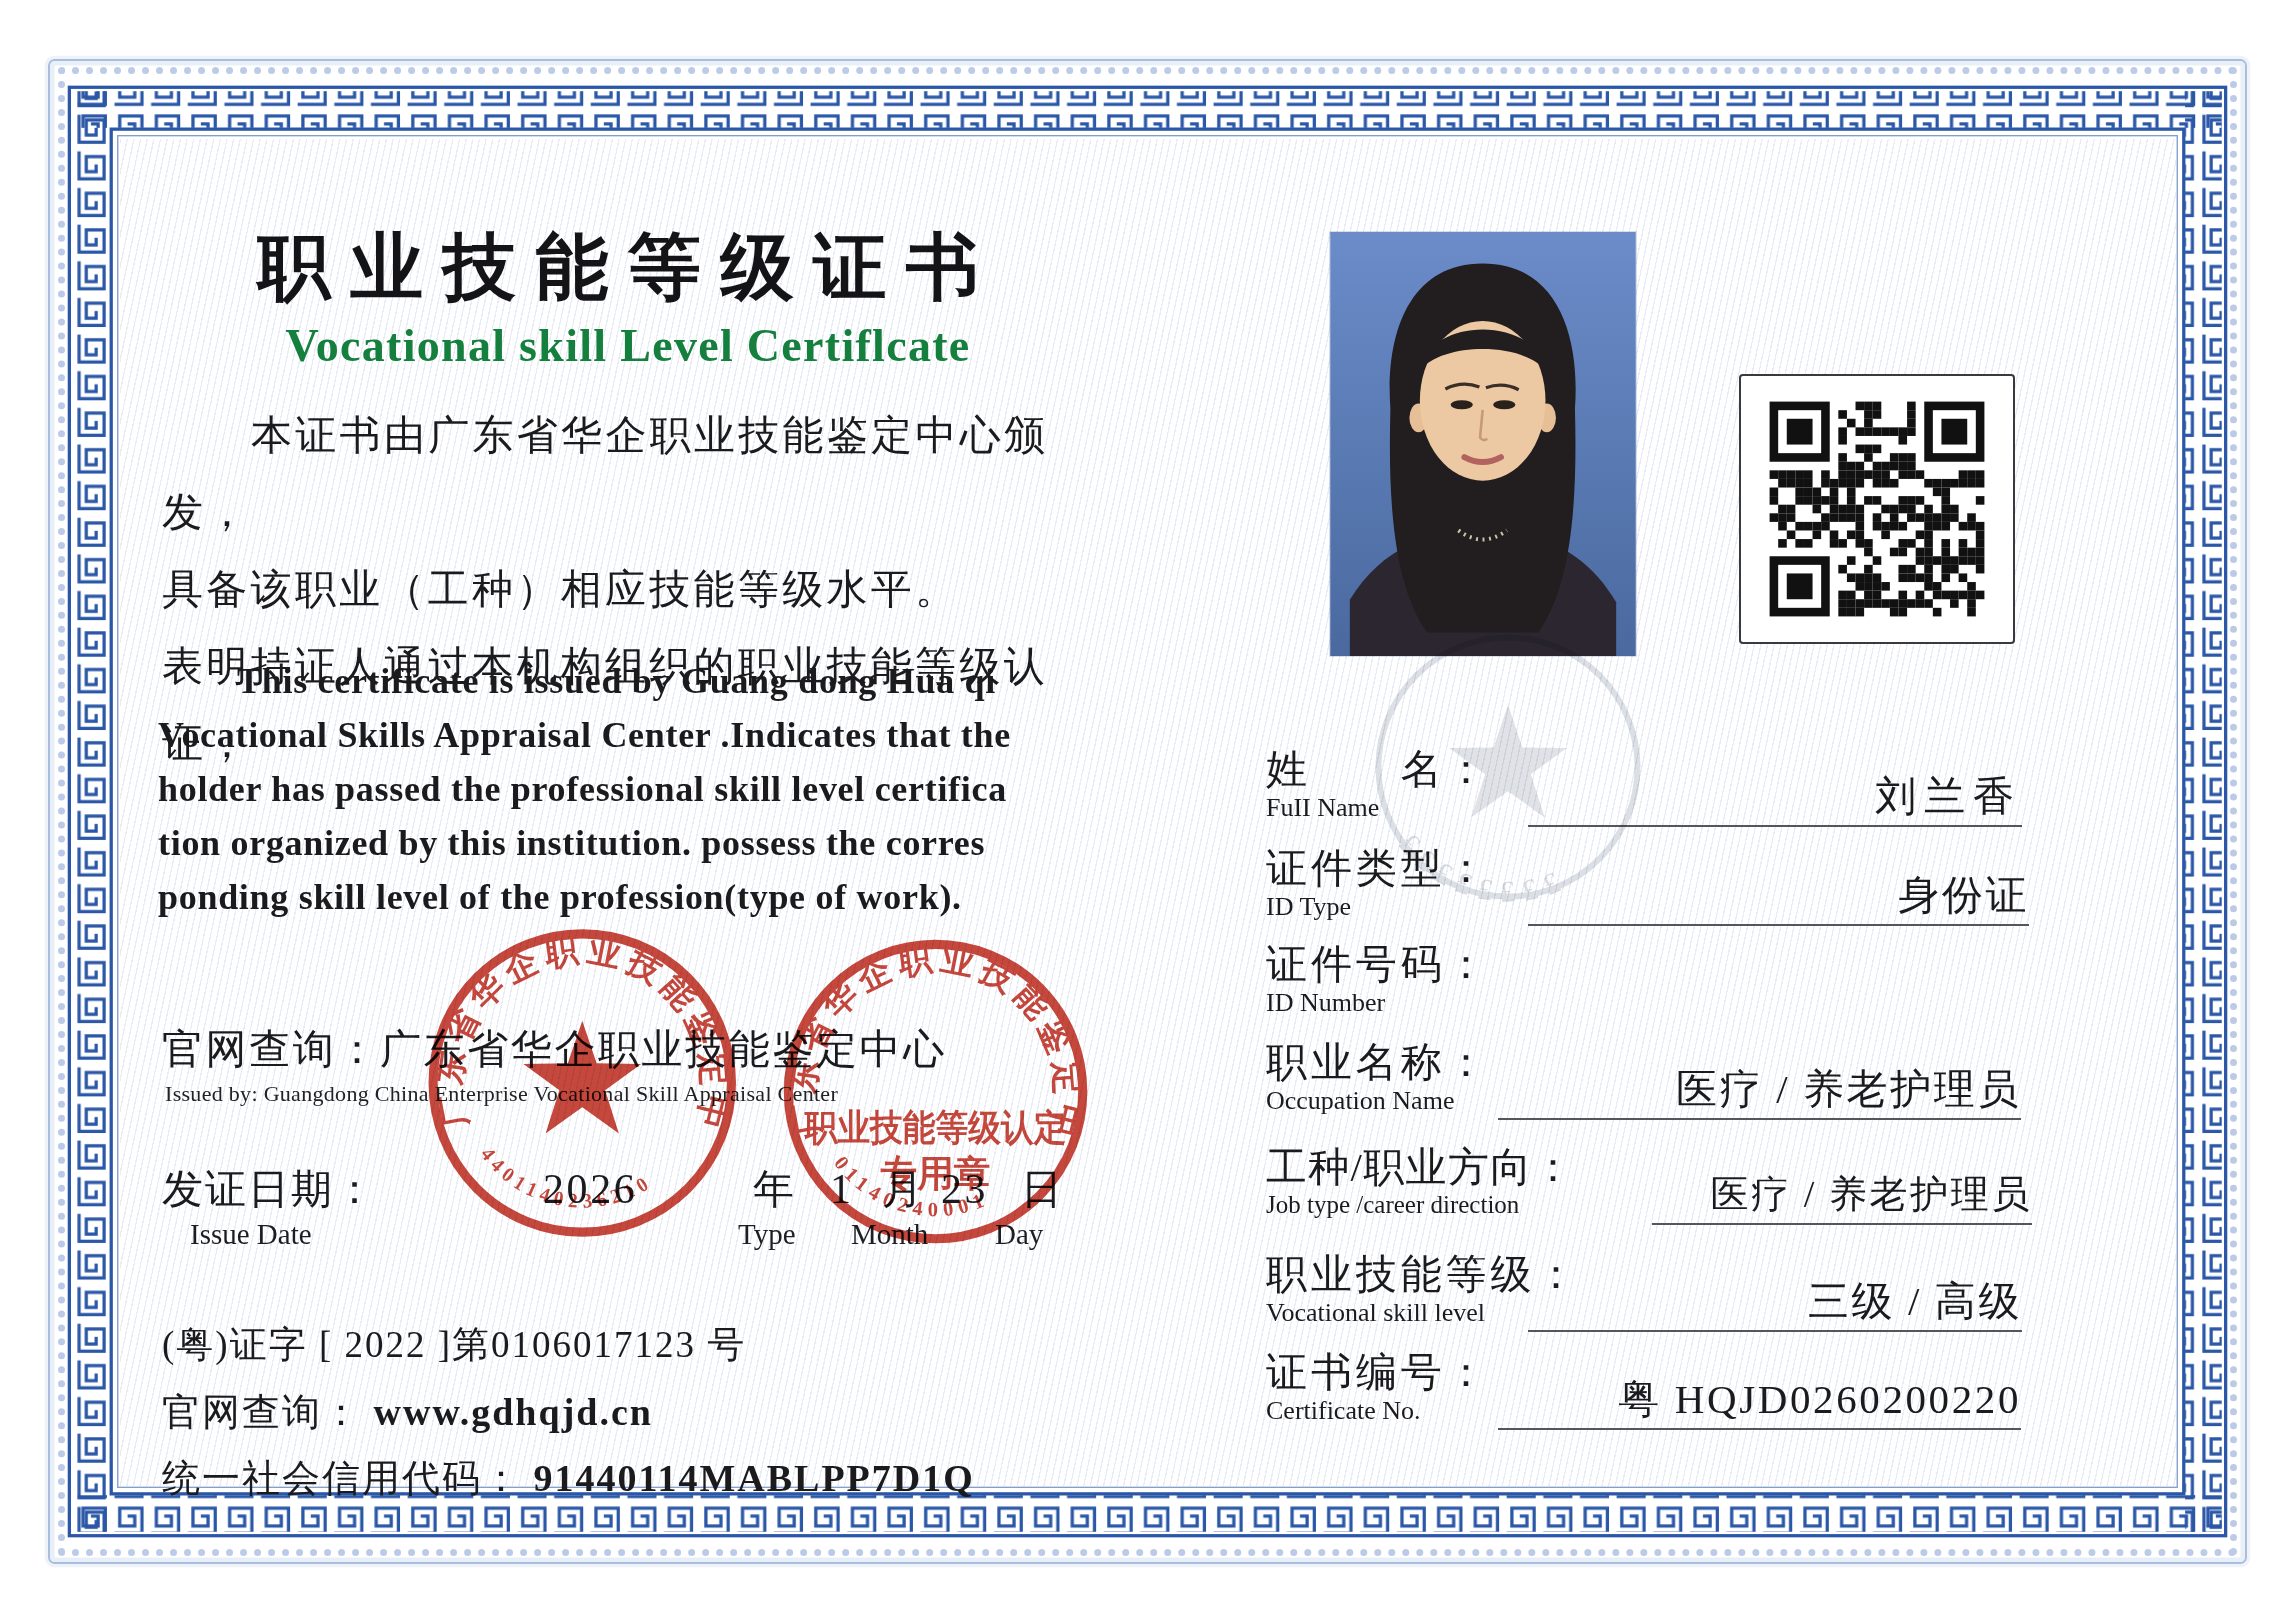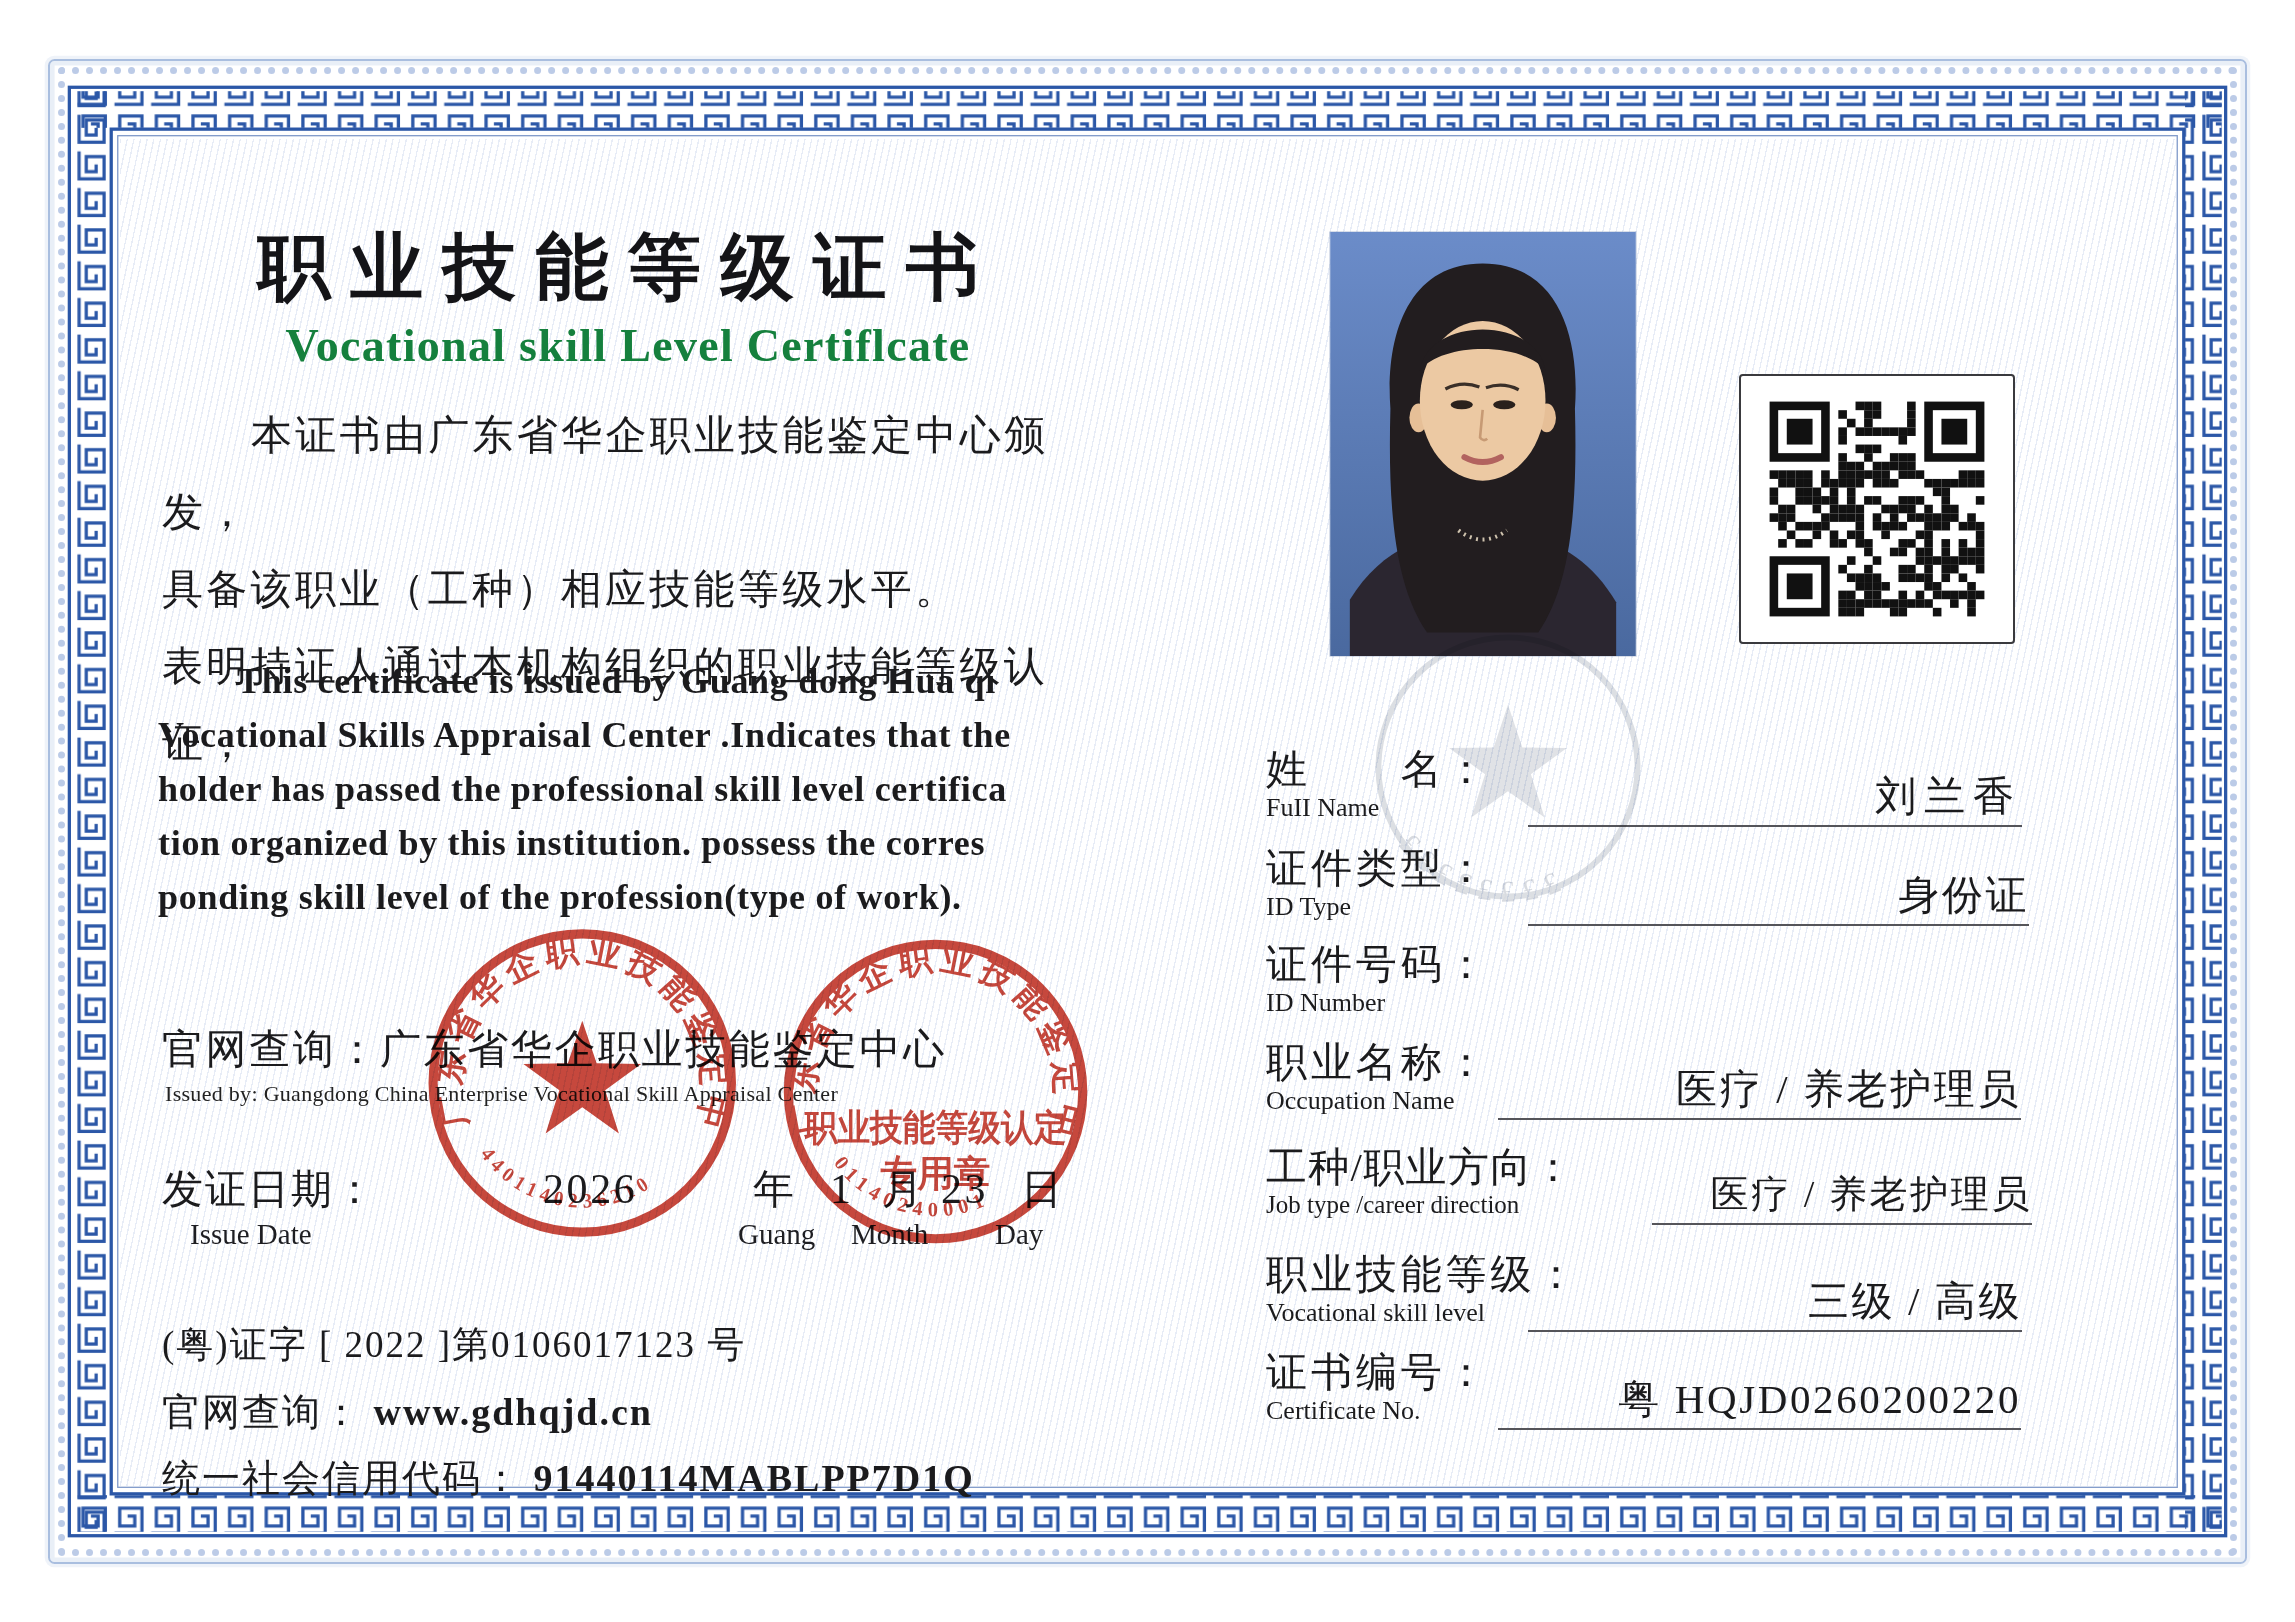--- a/index.html
+++ b/index.html
@@ -120,21 +120,21 @@
 
   <div class="issuer-zh">
     <span>官网查询：</span><span>广东省华企职业技能鉴定中心</span>
   </div>
   <div class="issuer-en">Issued by: Guangdong China Enterprise Vocational Skill Appraisal Center</div>
 
   <span class="dmain" style="left:162px">发证日期：</span>
   <span class="dsub" style="left:190px">Issue Date</span>
   <span class="dnum" style="left:543px">2026</span>
   <span class="dmain" style="left:753px">年</span>
-  <span class="dsub" style="left:738px">Guang</span>
+  <span class="dsub" style="left:738px">Type</span>
   <span class="dnum" style="left:830px">1</span>
   <span class="dmain" style="left:882px">月</span>
   <span class="dsub" style="left:851px">Month</span>
   <span class="dnum" style="left:941px">23</span>
   <span class="dmain" style="left:1021px">日</span>
   <span class="dsub" style="left:995px">Day</span>
 
   <div class="foot foot1">(粤)证字 [ 2022 ]第0106017123 号</div>
   <div class="foot foot2">
     <span>官网查询：</span>

